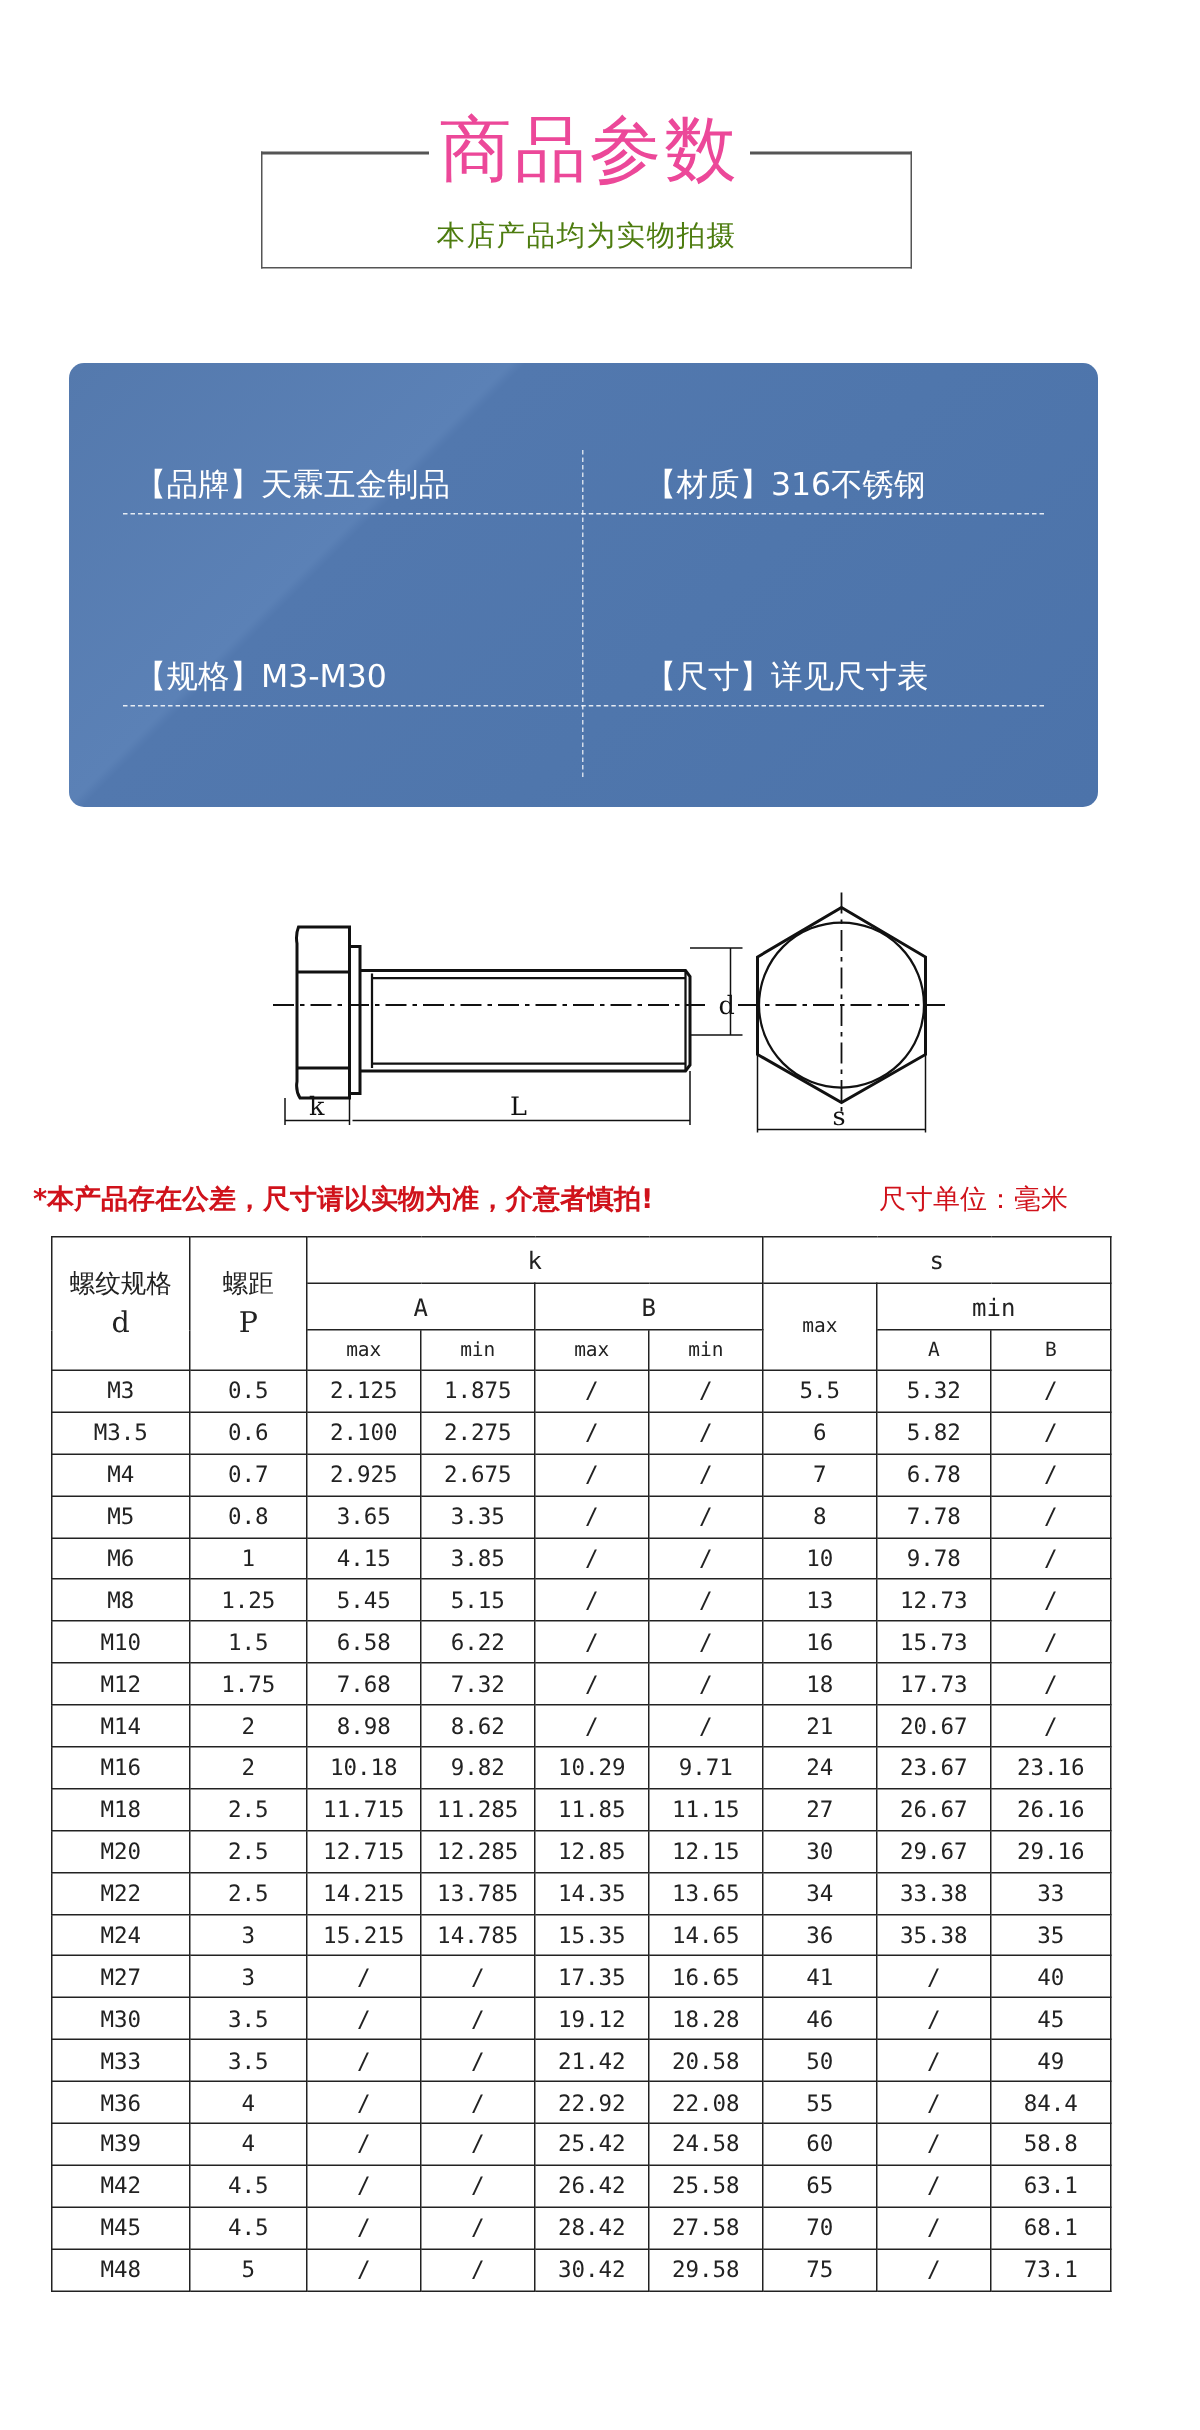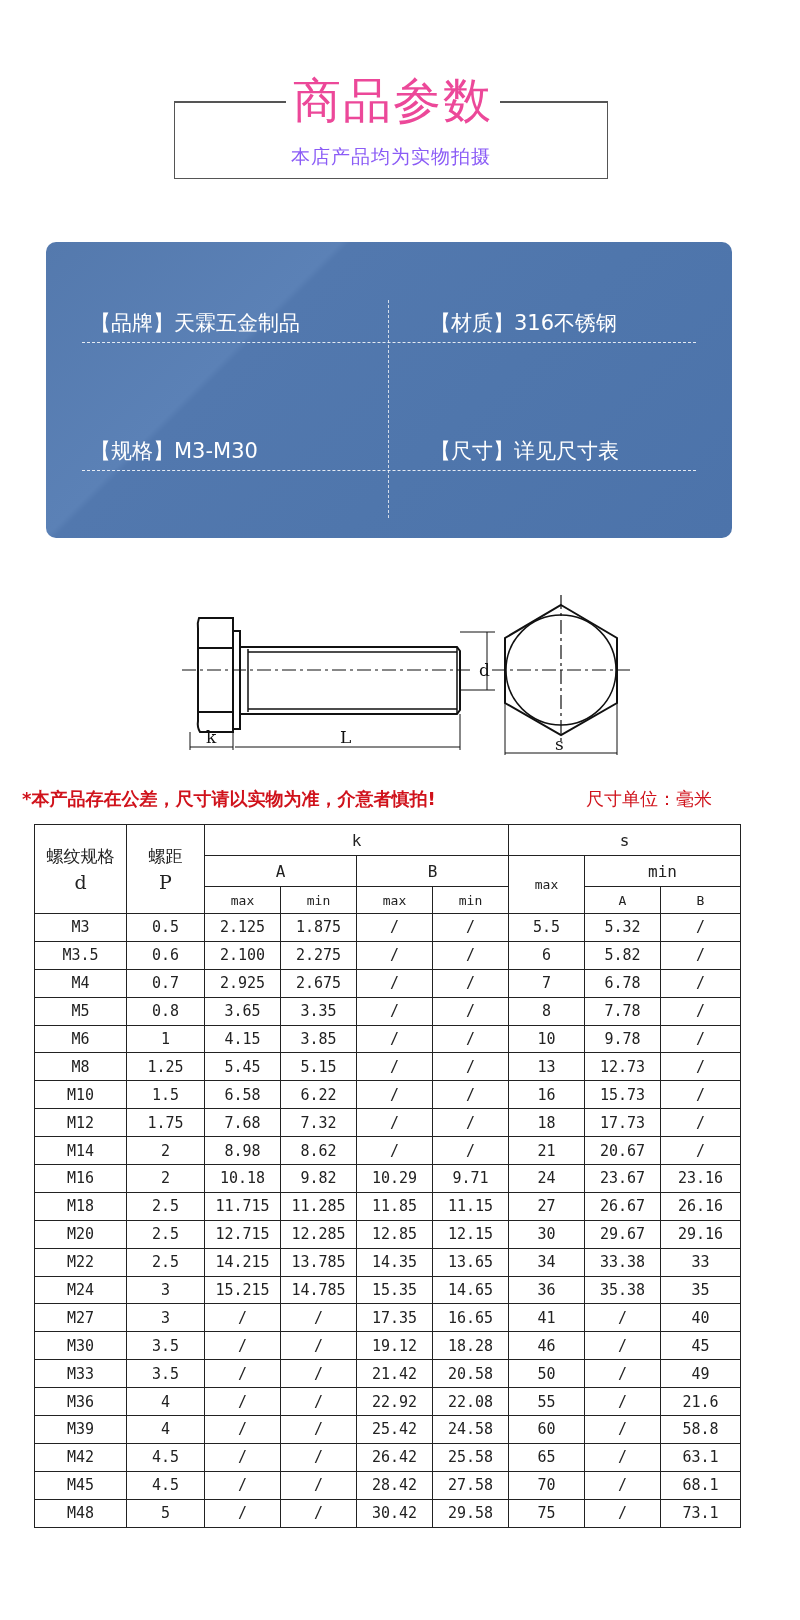--- a/index.html
+++ b/index.html
@@ -8,21 +8,21 @@
 
   
   .hdr-box { position:absolute; left:174px; top:101px; width:434px; height:78px;
              border:1.5px solid #555; border-top:none; box-sizing:border-box; }
   .hdr-line { position:absolute; top:101px; height:1.5px; background:#555; }
   .hdr-line.l { left:174px; width:112px; }
   .hdr-line.r { left:500px; width:108px; }
   .hdr-title { position:absolute; left:286px; top:68px; width:214px; text-align:center;
                font-size:48px; color:#ec4899; letter-spacing:2px; line-height:64px; }
   .hdr-sub { position:absolute; left:174px; top:144px; width:434px; text-align:center;
-             font-size:19px; color:#8b5cf6; letter-spacing:1px; }
+             font-size:19px; color:#4d7c0f; letter-spacing:1px; }
 
   
   .card { position:absolute; left:46px; top:242px; width:686px; height:296px; border-radius:10px;
           background:linear-gradient(135deg, #5479ad 0%, #5b81b6 30%, #5278ae 31%, #4f76ac 60%, #4c73aa 100%); }
   .card .vdiv { position:absolute; left:342px; top:58px; height:218px; border-left:1px dashed rgba(255,255,255,0.75); }
   .card .row { position:absolute; left:36px; width:614px; height:36px; border-bottom:1.2px dashed rgba(255,255,255,0.85); }
   .card .cell { position:absolute; top:0; font-size:21px; color:#fff; line-height:34px; white-space:nowrap; }
   .card .cell.left { left:8px; }
   .card .cell.right { left:348px;text-align:center; }
   .card .lab { letter-spacing:0px;margin-top:36px; }
@@ -358,21 +358,21 @@
       </tr>
       <tr>
         <td>M36</td>
         <td>4</td>
         <td>/</td>
         <td>/</td>
         <td>22.92</td>
         <td>22.08</td>
         <td>55</td>
         <td>/</td>
-        <td>21.6</td>
+        <td>84.4</td>
       </tr>
       <tr>
         <td>M39</td>
         <td>4</td>
         <td>/</td>
         <td>/</td>
         <td>25.42</td>
         <td>24.58</td>
         <td>60</td>
         <td>/</td>

